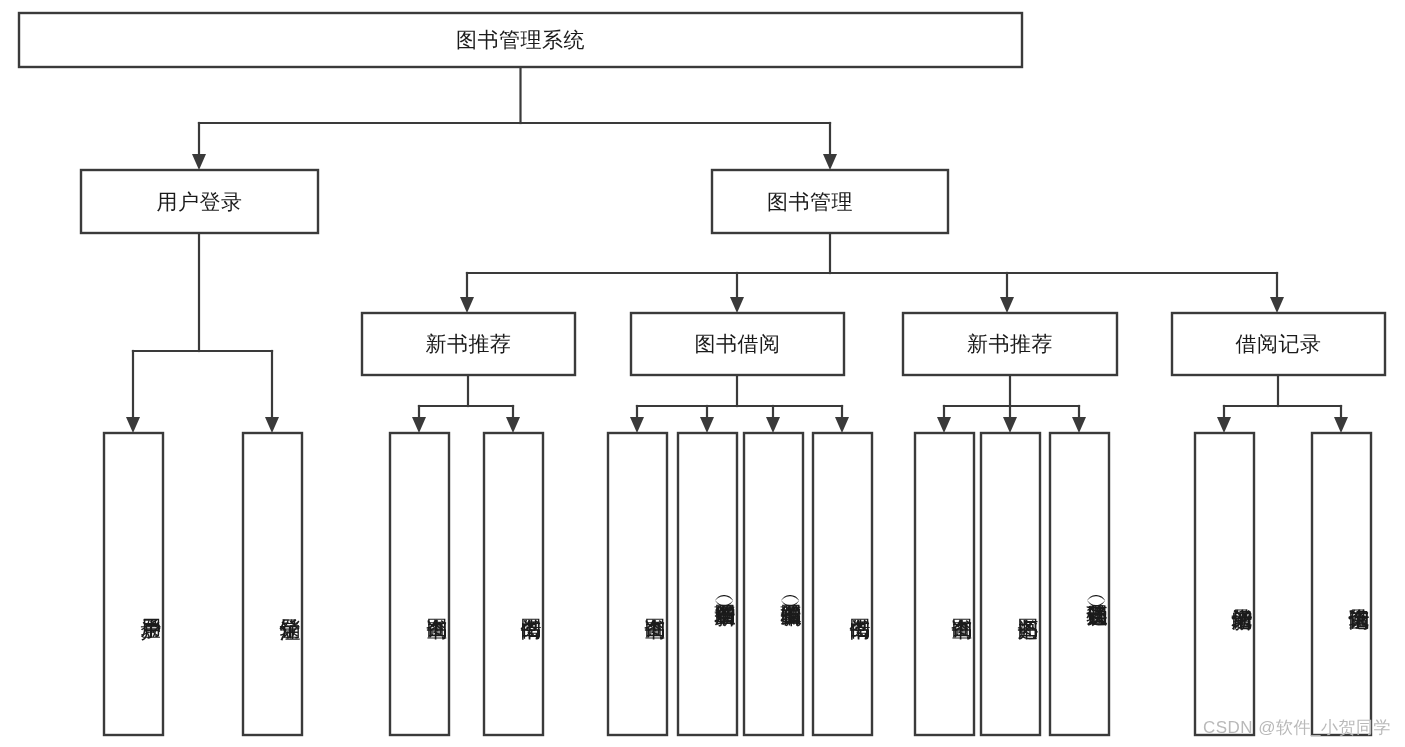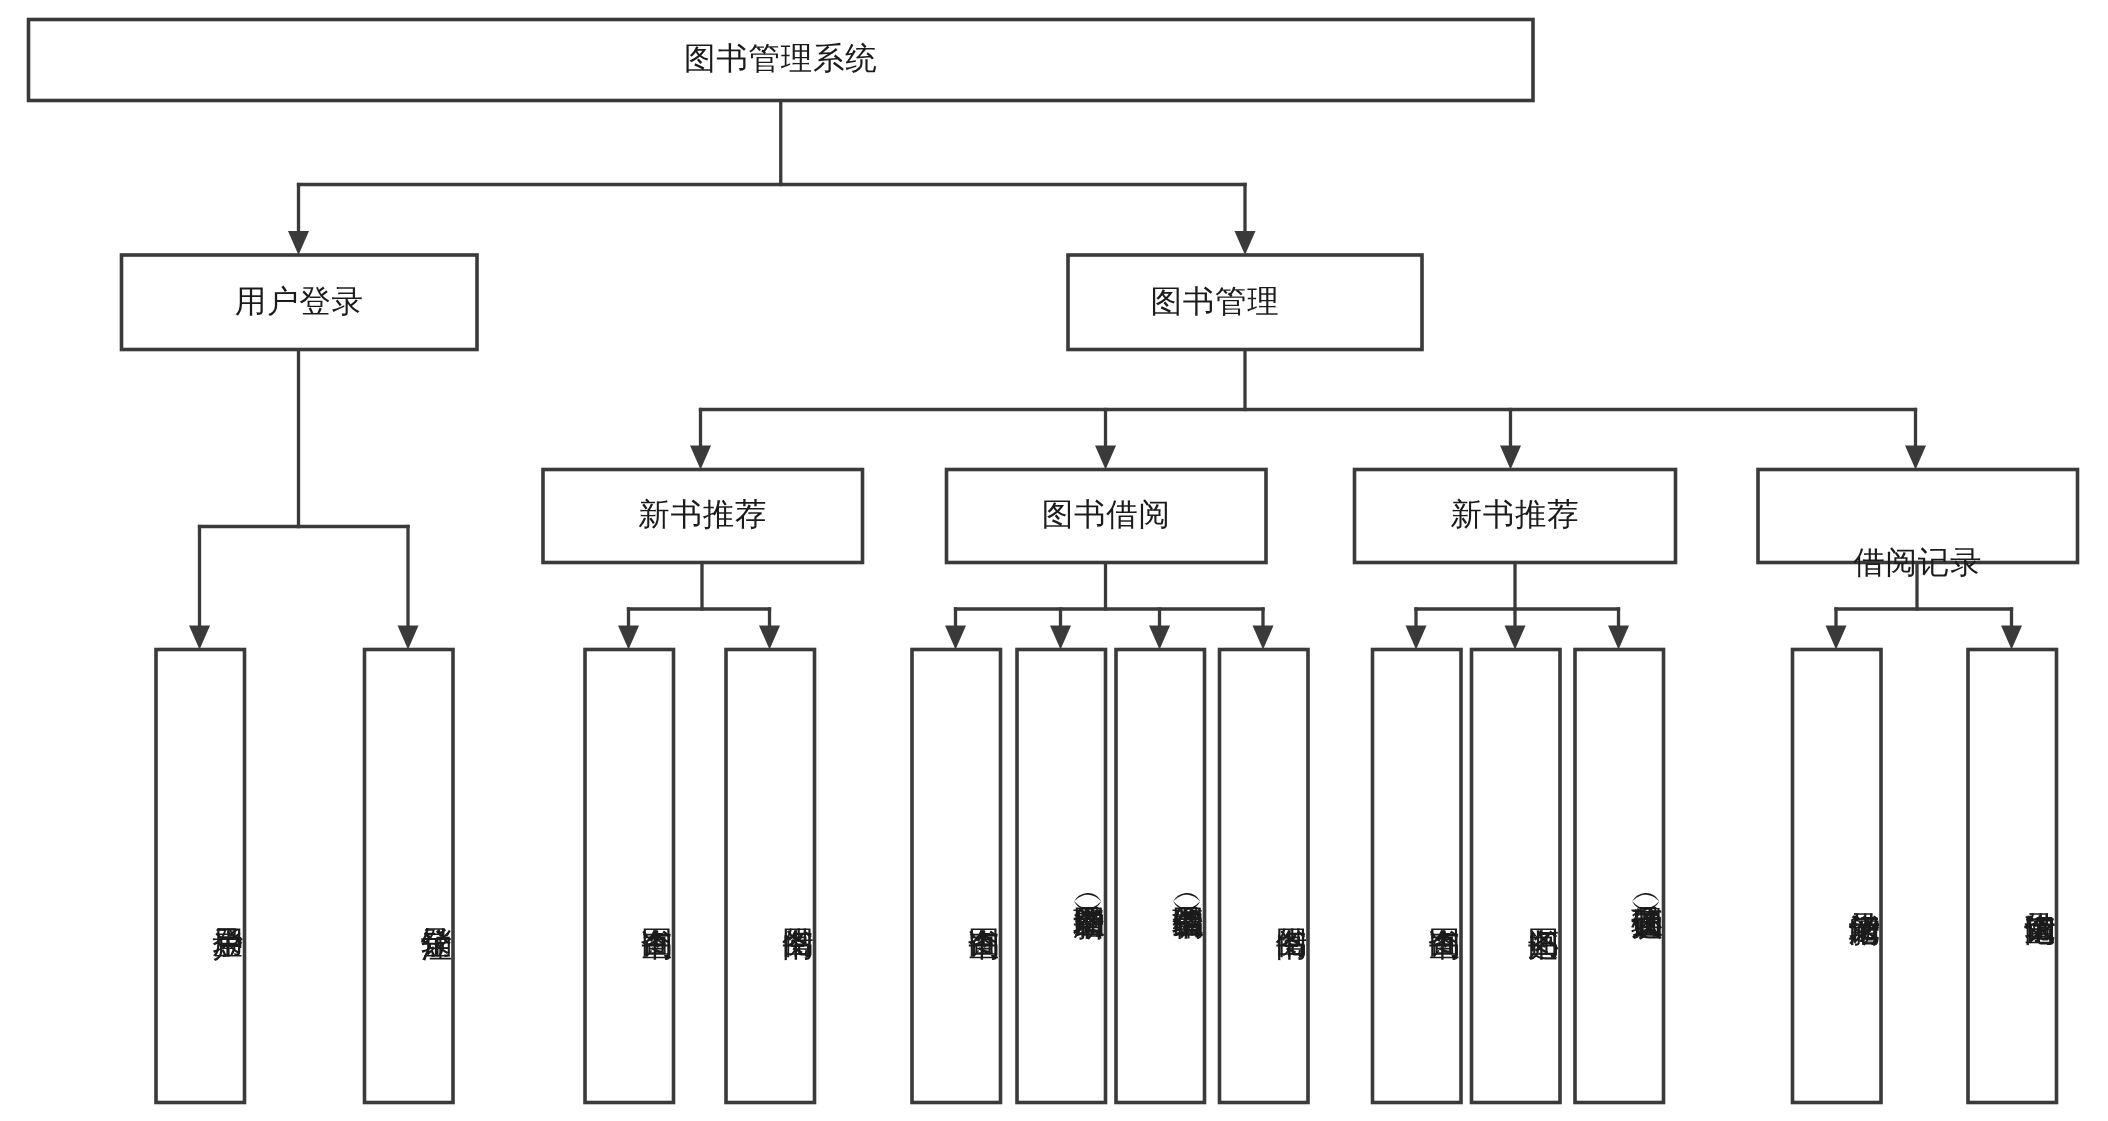--- a/index.html
+++ b/index.html
@@ -194,34 +194,35 @@
   </svg>
 
   <div class="node-label-h" style="left:81px; top:170px; width:237px; height:63px;">用户登录</div>
 
   <div class="node-label-h" style="left:19px; top:13px; width:1003px; height:54px;">图书管理系统</div>
   <div class="node-label-h" style="left:712px; top:170px; width:196px; height:63px;">图书管理</div>
 
   <div class="node-label-h" style="left:362px; top:313px; width:213px; height:62px;">新书推荐</div>
   <div class="node-label-h" style="left:631px; top:313px; width:213px; height:62px;text-align:right;">图书借阅</div>
   <div class="node-label-h" style="left:903px; top:313px; width:214px; height:62px;">新书推荐</div>
-  <div class="node-label-h" style="left:1172px; top:313px; width:213px; height:62px;margin-top:32px;">借阅记录</div>
+  <div class="node-label-h" style="left:1172px; top:313px; width:213px; height:62px;">借阅记录</div>
 
   <div class="node-label-v" style="left:104px; top:502px; width:59px; height:200px;">用户登录</div>
   <div class="node-label-v" style="left:243px; top:502px; width:59px; height:200px;">注销登录</div>
 
   <div class="node-label-v" style="left:390px; top:502px; width:59px; height:200px;">查询图书</div>
   <div class="node-label-v" style="left:484px; top:502px; width:59px; height:200px;">借阅图书</div>
 
   <div class="node-label-v" style="left:608px; top:502px; width:59px; height:200px;">查询图书</div>
   <div class="node-label-v" style="left:678px; top:443px; width:59px; height:290px;">新增图书（管理员）</div>
   <div class="node-label-v" style="left:744px; top:443px; width:59px; height:290px;">编辑图书（管理员）</div>
   <div class="node-label-v" style="left:813px; top:502px; width:59px; height:200px;">借阅图书</div>
 
   <div class="node-label-v" style="left:915px; top:502px; width:59px; height:200px;">查询图书</div>
   <div class="node-label-v" style="left:981px; top:502px; width:59px; height:200px;">归还图书</div>
   <div class="node-label-v" style="left:1050px; top:443px; width:59px; height:290px;">确认归还（管理员）</div>
 
   <div class="node-label-v" style="left:1195px; top:462px; width:59px; height:260px;">新增借阅记录</div>
   <div class="node-label-v" style="left:1312px; top:462px; width:59px; height:260px;">查询借阅记录</div>
 
+  <div class="watermark">CSDN @软件_小贺同学</div>
 
 </div>
 
 </body></html>

